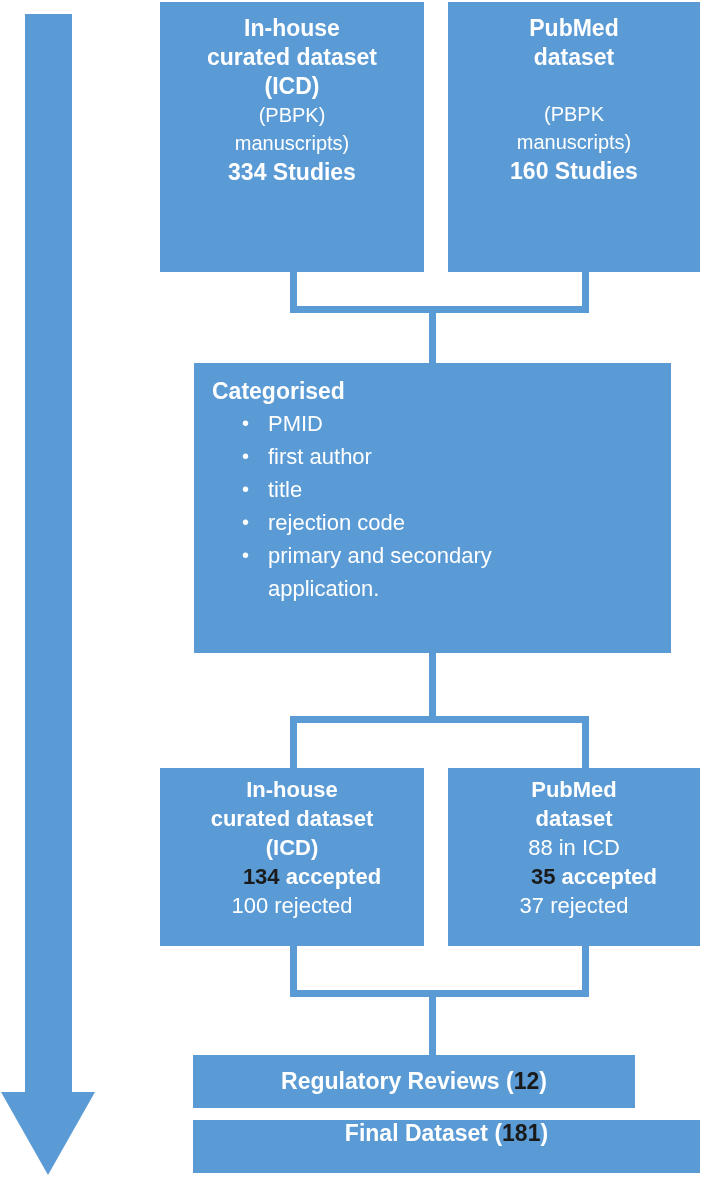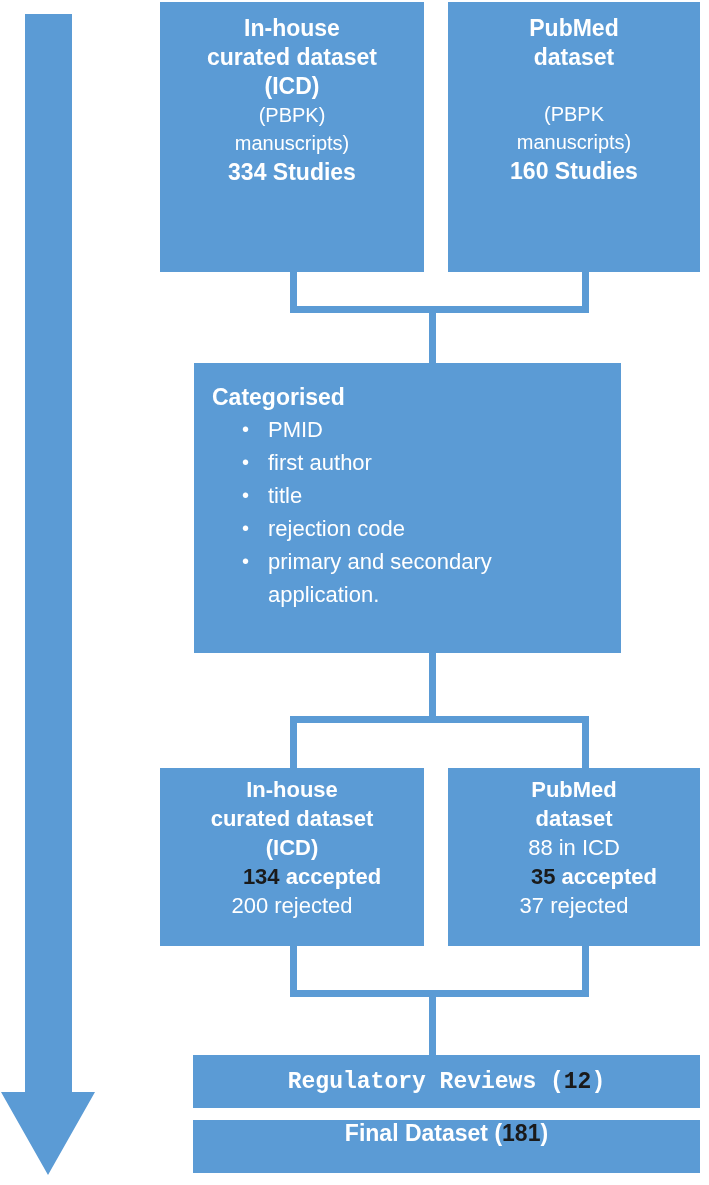--- a/index.html
+++ b/index.html
@@ -64,22 +64,22 @@
   .top-sub {
     font-size: 20px; font-weight: normal; line-height: 28px;
   }
   .top-count {
     font-size: 23px; font-weight: bold; line-height: 30px;
   }
   .spacer-line { height: 28px; }
 
   
   #box-categorised {
-    left: 194px; top: 363px; width: 427px; height: 290px;
-    padding: 18px 0 0 18px;
+    left: 194px; top: 363px; width: 477px; height: 290px;
+    padding: 12px 0 0 18px;
   }
   #box-categorised .cat-title {
     font-size: 23px; font-weight: bold; line-height: 32px;
   }
   #box-categorised ul {
     margin: 0; padding: 0 0 0 30px; list-style: none;
   }
   #box-categorised li {
     font-size: 22px; font-weight: normal; line-height: 33px;
     position: relative; padding-left: 26px;
@@ -107,22 +107,22 @@
   }
   .bot-line {
     font-size: 22px; font-weight: normal; line-height: 29px;
   }
   .bot-line-bold {
     font-size: 22px; font-weight: bold; line-height: 29px; margin-left: 40px;
   }
 
   
   #bar-regulatory {
-    left: 193px; top: 1055px; width: 507px; height: 53px;
-    display: flex; align-items: center; justify-content: center; font-family: Liberation Mono, monospace;
+    left: 193px; top: 1055px; width: 442px; height: 53px;
+    display: flex; align-items: center; justify-content: center;
   }
   #bar-final {
     left: 193px; top: 1120px; width: 507px; height: 53px;
     display: flex; justify-content: center;
   }
   .bar-text {
     font-size: 23px; font-weight: bold;
   }
 
   
@@ -194,21 +194,21 @@
   <div class="line" id="c2-drop"></div>
   <div class="line" id="c2-hbar"></div>
   <div class="line" id="c2-stub-left"></div>
   <div class="line" id="c2-stub-right"></div>
 
   <div class="box" id="box-inhouse-bot">
     <div class="bot-title">In-house</div>
     <div class="bot-title">curated dataset</div>
     <div class="bot-title">(ICD)</div>
     <div class="bot-line-bold"><span class="num-dark">134</span> <span>accepted</span></div>
-    <div class="bot-line">200 rejected</div>
+    <div class="bot-line">100 rejected</div>
   </div>
 
   <div class="box" id="box-pubmed-bot">
     <div class="bot-title">PubMed</div>
     <div class="bot-title">dataset</div>
     <div class="bot-line">88 in ICD</div>
     <div class="bot-line-bold"><span class="num-dark">35</span> <span>accepted</span></div>
     <div class="bot-line">37 rejected</div>
   </div>
 

